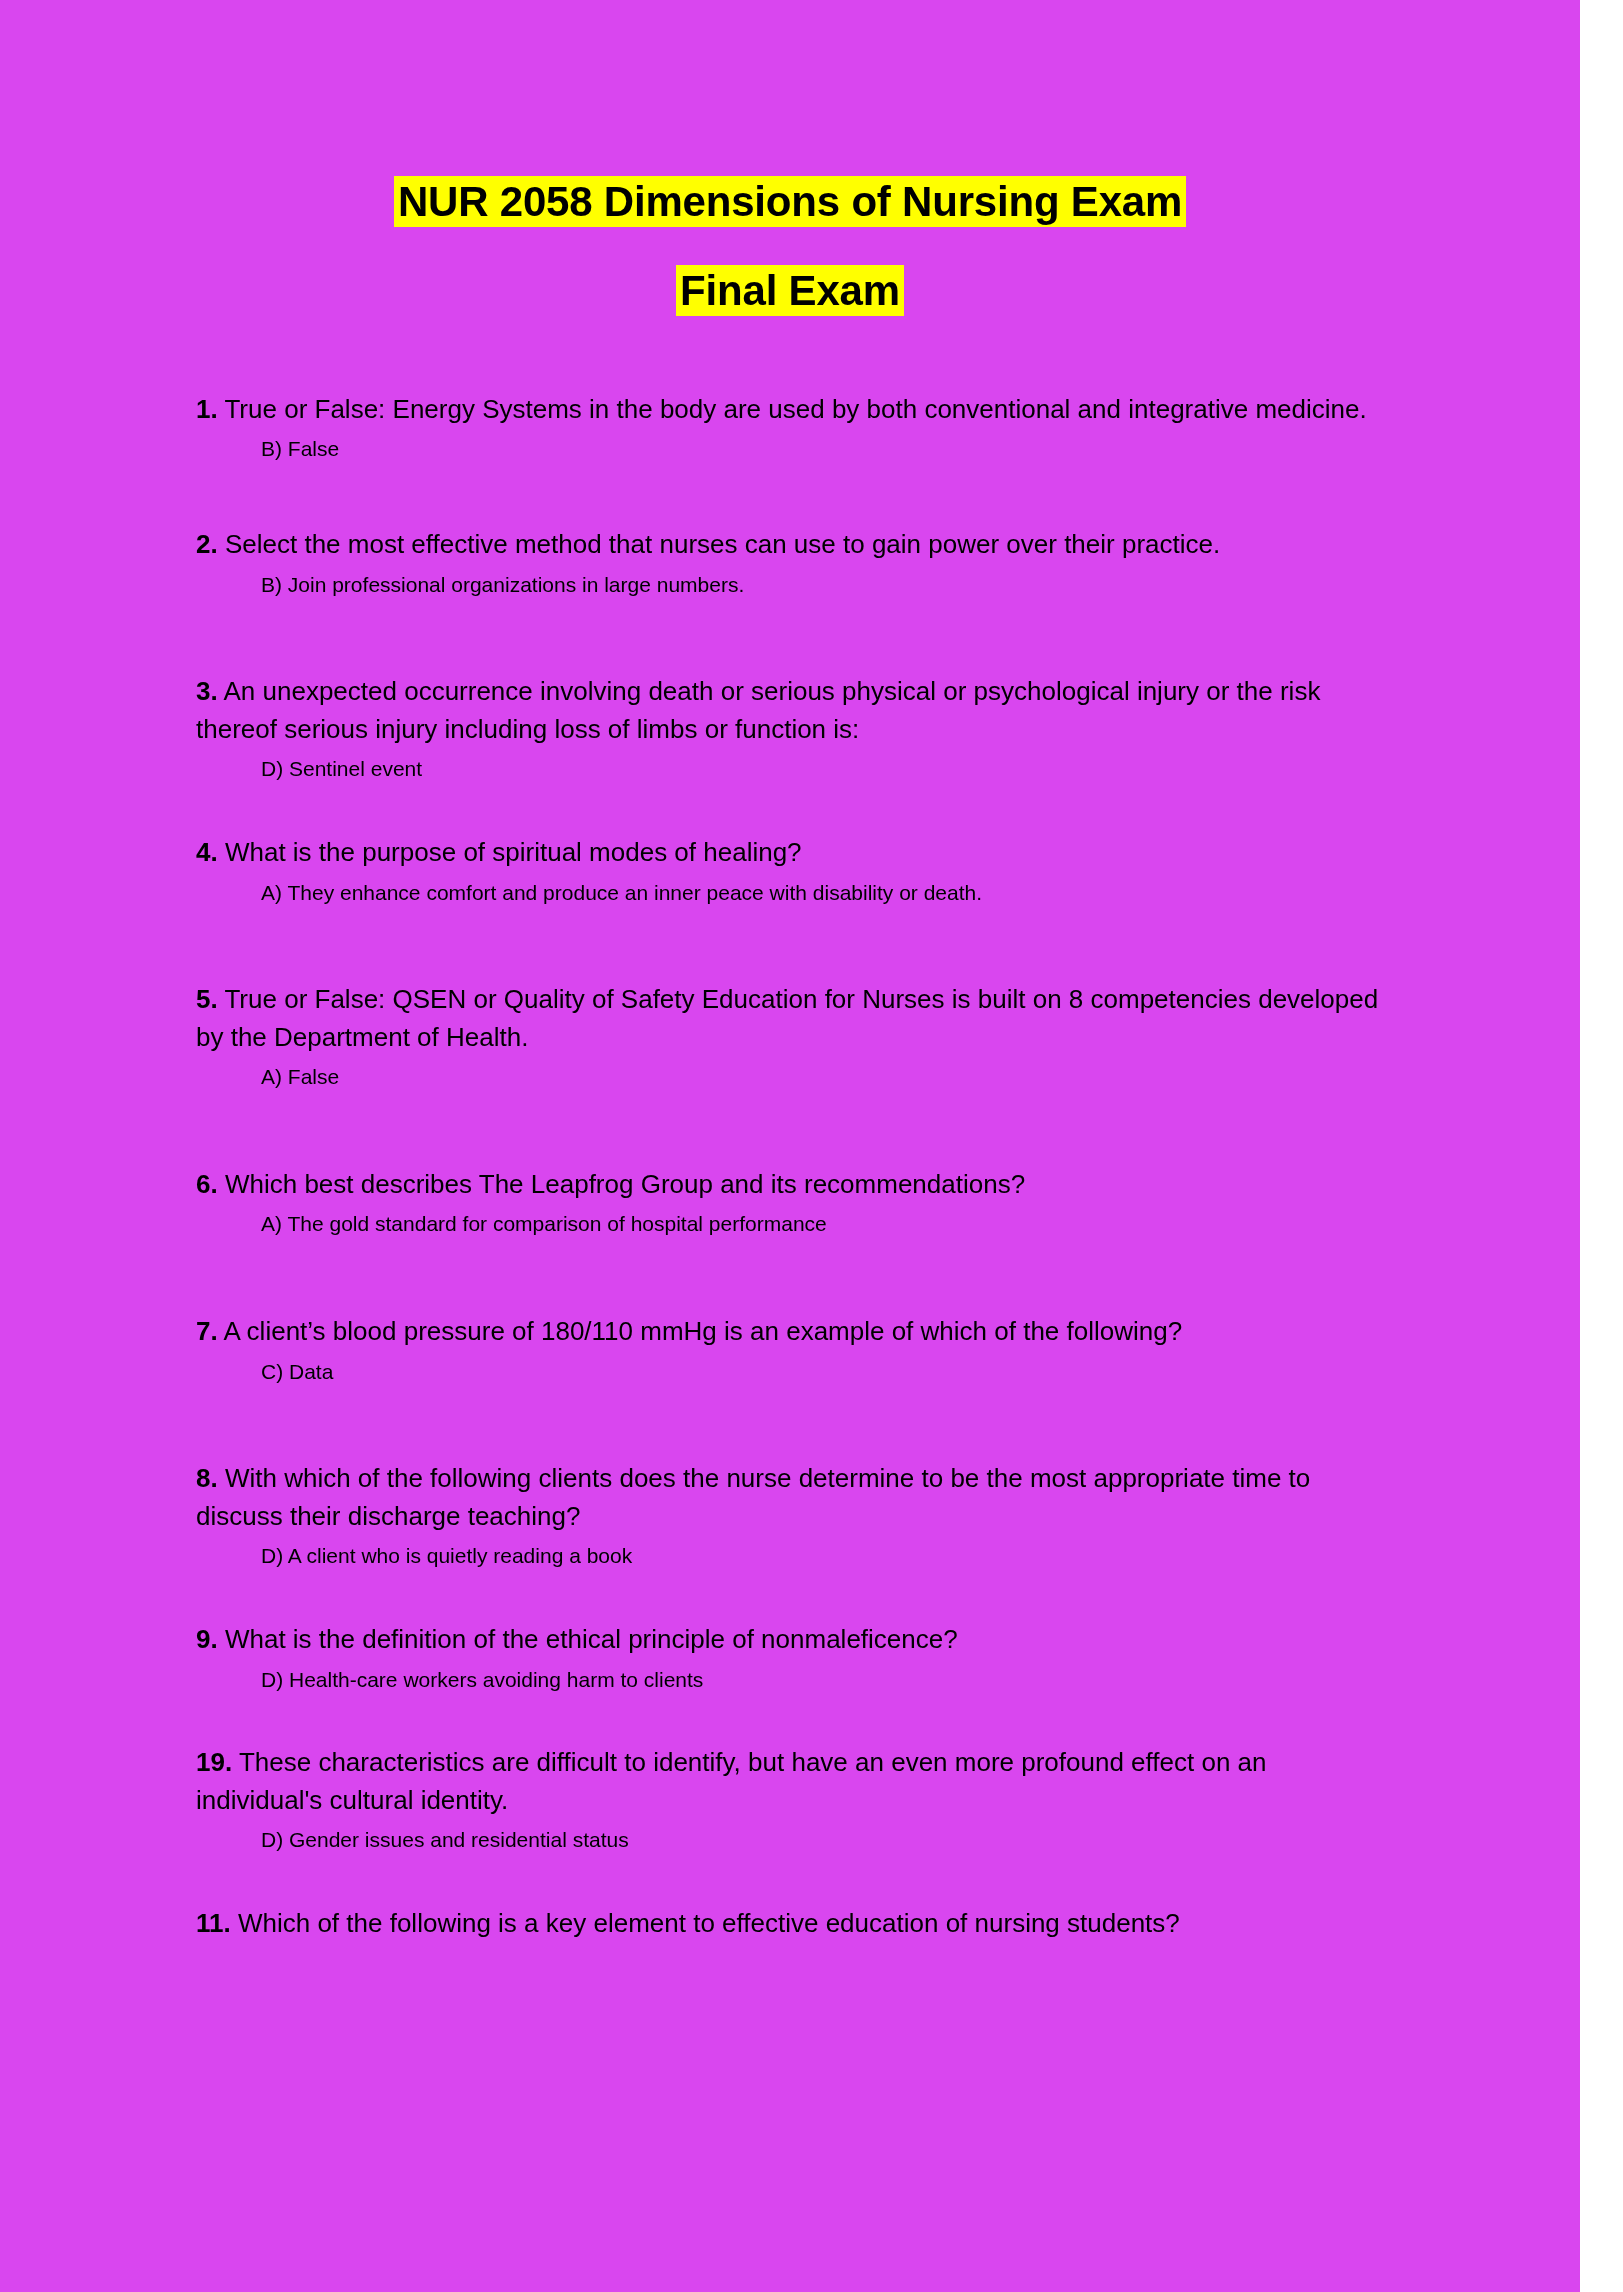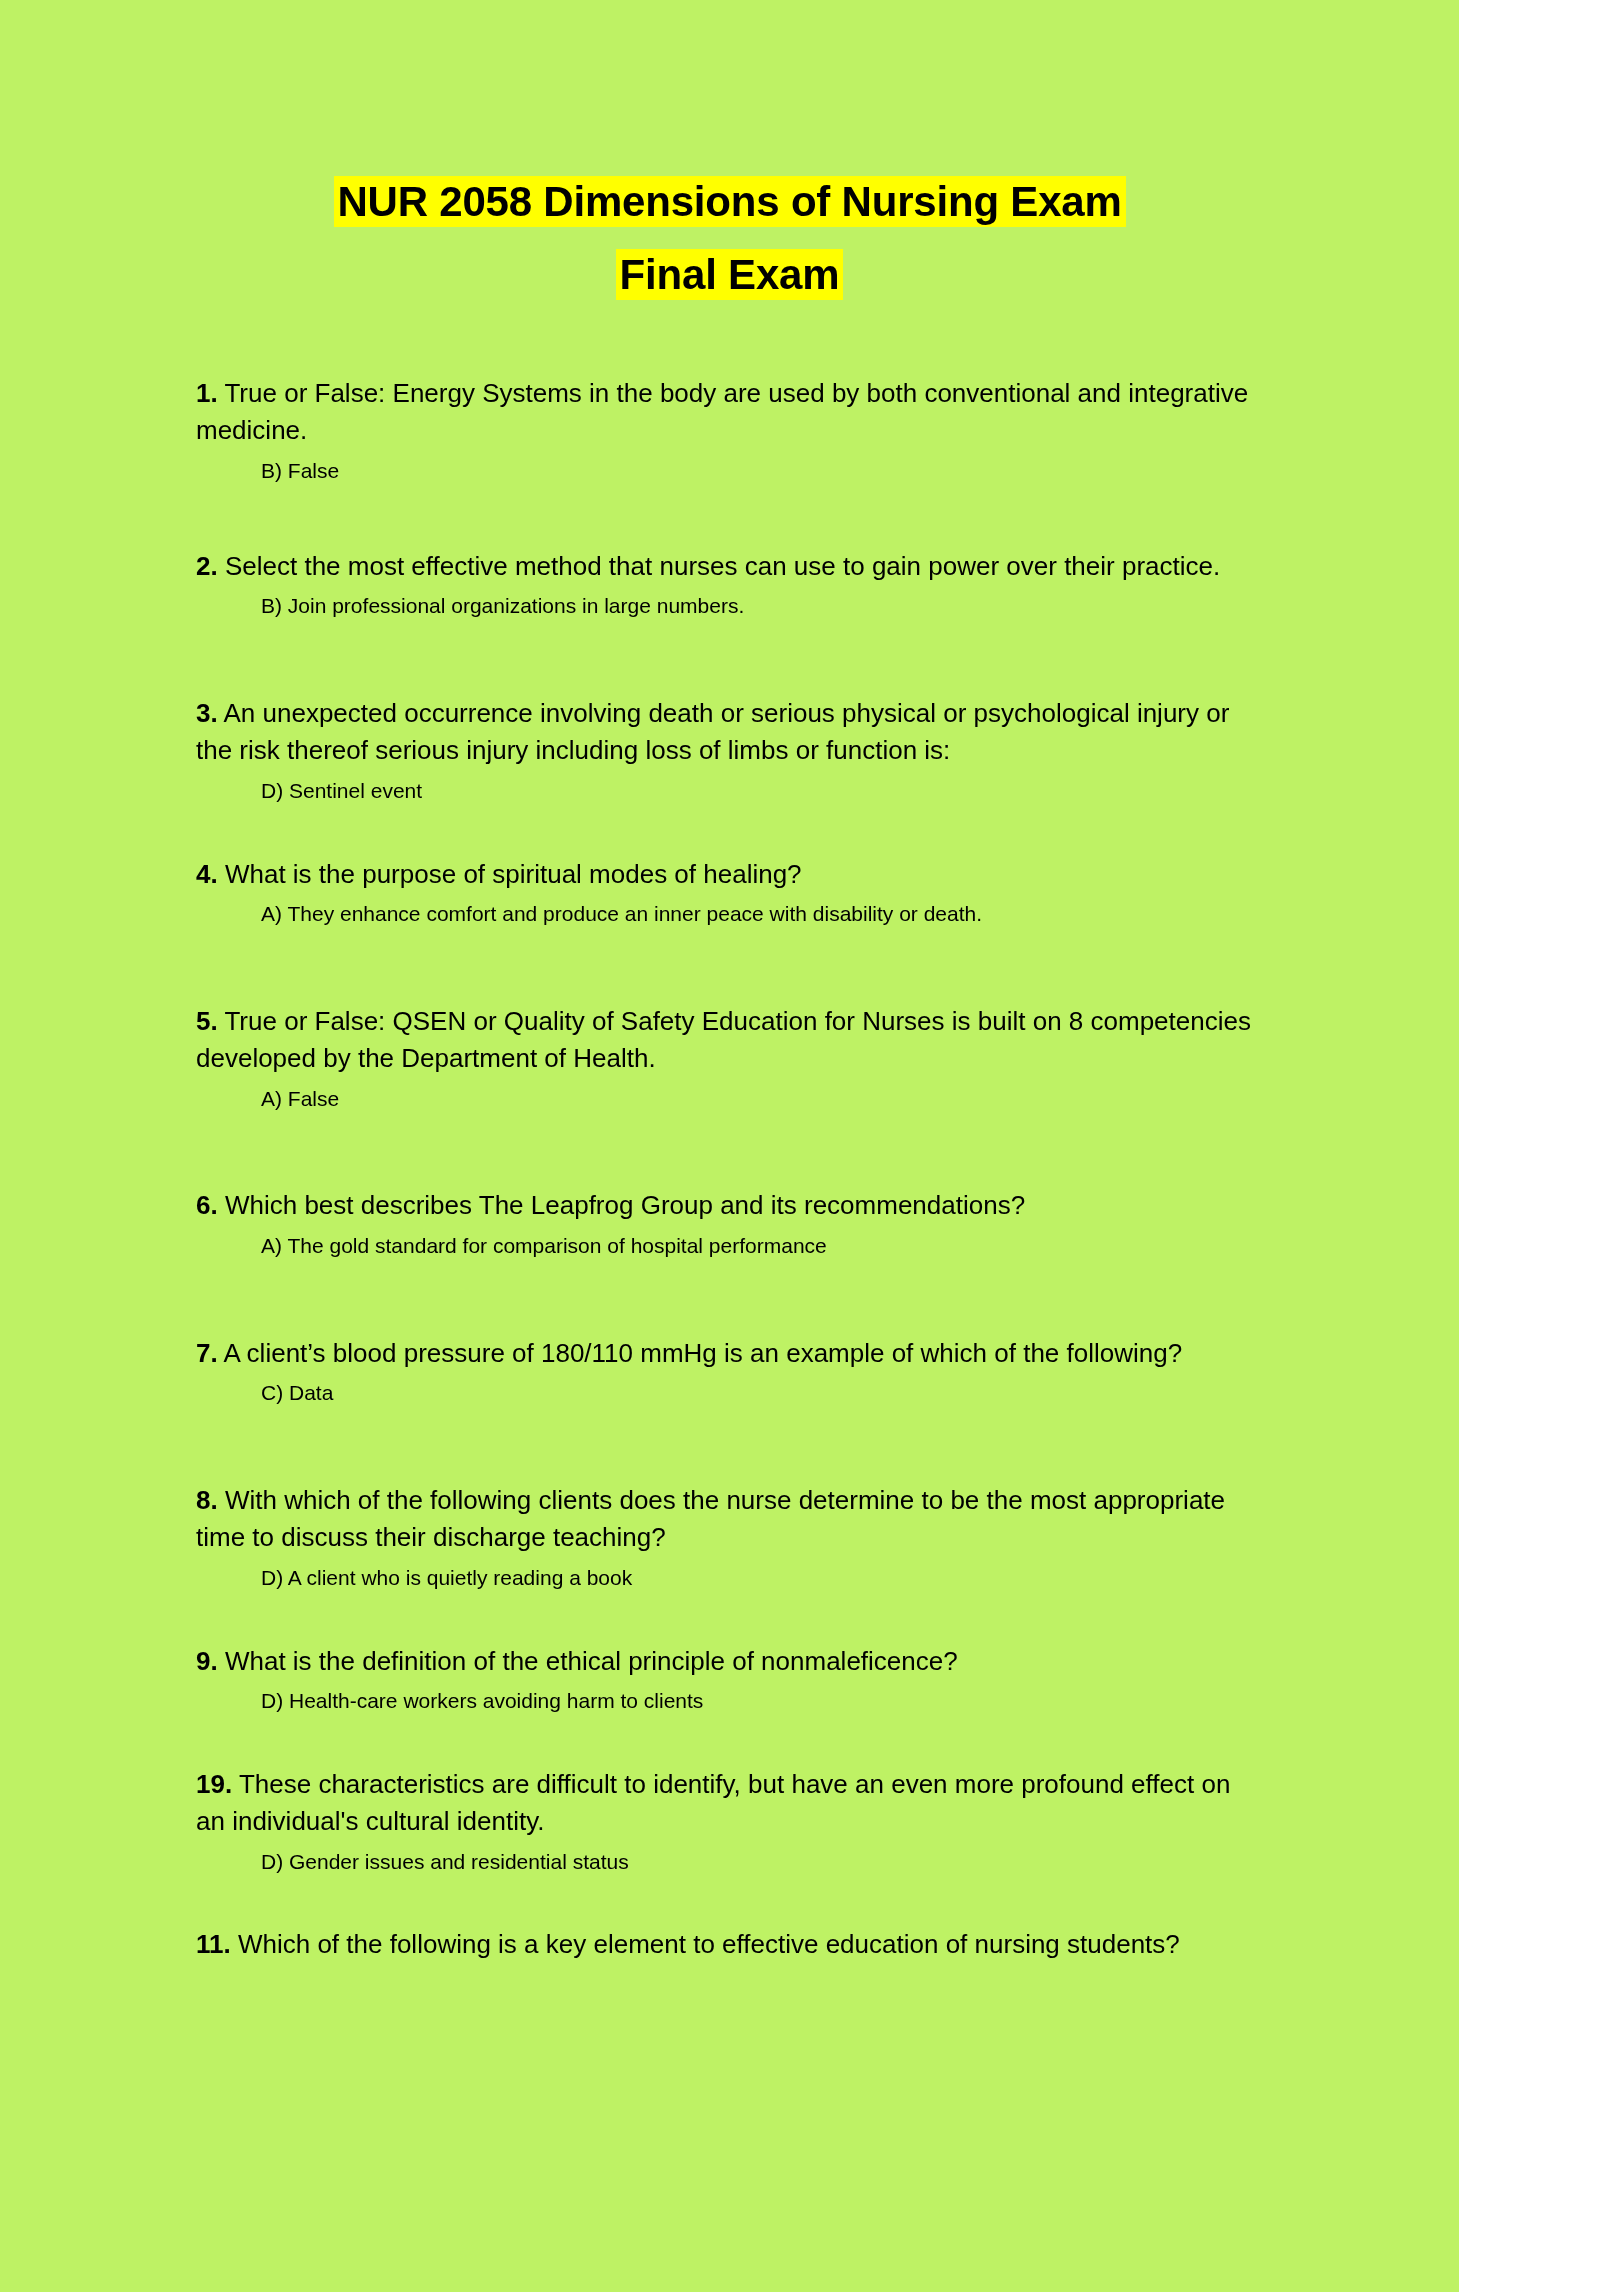--- a/index.html
+++ b/index.html
@@ -9,42 +9,42 @@
   }
   body {
     width: 1623px;
     min-height: 2293px;
     font-family: "Liberation Sans", sans-serif;
     color: #000000;
     -webkit-font-smoothing: antialiased;
   }
   .page {
     position: relative;
-    width: 1459px;
+    width: 1580px;
     min-height: 2293px;
     box-sizing: border-box;
     padding: 172px 196px 59px 196px;
-    background: #bef264;
+    background: #d946ef;
   }
   .title-block {
     text-align: center;
     margin-bottom: 69px;
   }
   .title-line {
     font-size: 42px;
     font-weight: bold;
     line-height: 1.45;
     letter-spacing: -0.2px;
   }
   .hl {
     background: #ffff00;
     padding: 2px 3.9px;
   }
   .title-line.second {
-    margin-top: 12px;
+    margin-top: 28px;
   }
   .qa {
     margin-bottom: 51px;
   }
   .q {
     font-size: 26px;
     line-height: 1.45;
     text-align: left;
   }
   .q .num {

